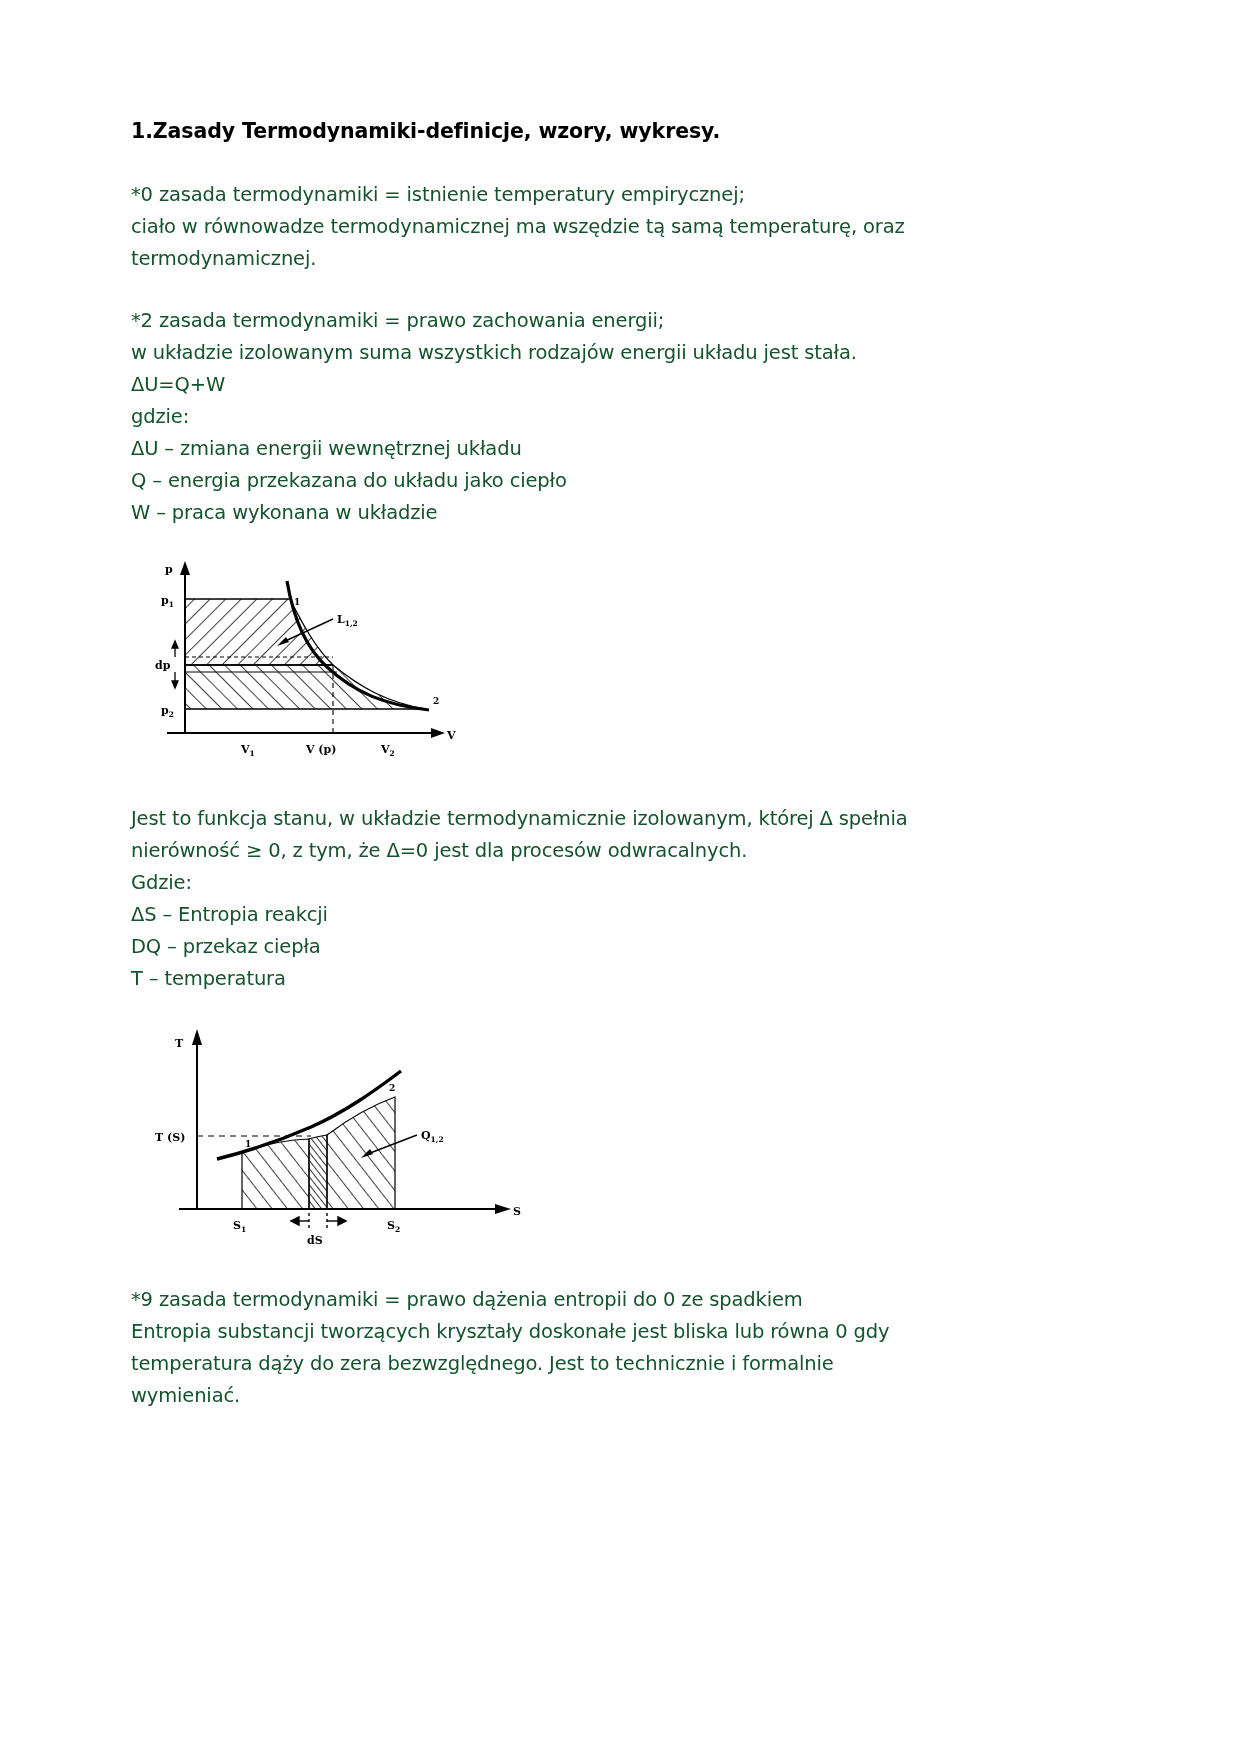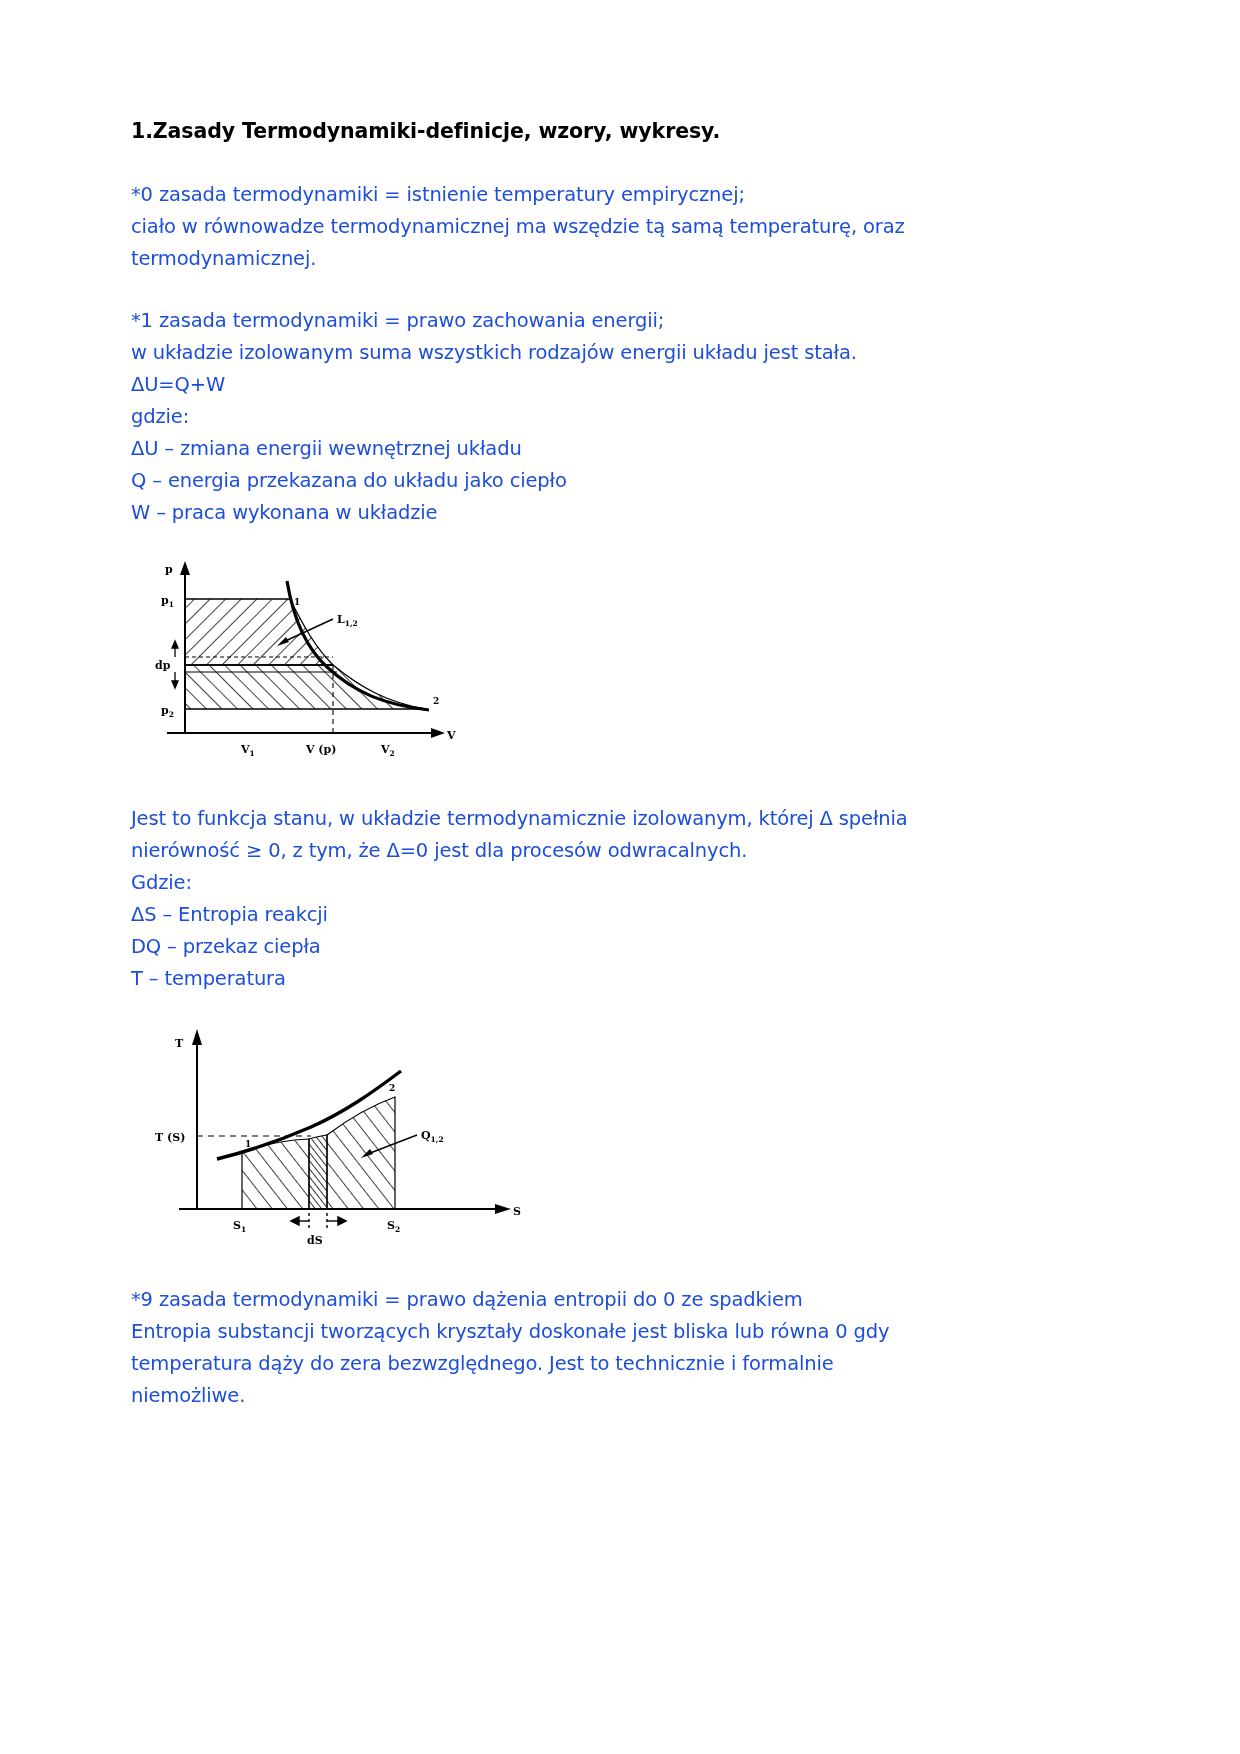--- a/index.html
+++ b/index.html
@@ -35,21 +35,21 @@
     letter-spacing: -0.1px;
     margin: 0 0 34px 0;
     line-height: 1.3;
     color: #000;
   }
   .para {
     font-size: 19.5px;
     line-height: 32px;
     margin: 0 0 30px 0;
     letter-spacing: -0.15px;
-    color: #1d4ed8;
+    color: #14532d;
   }
   .para .ln { display: block; white-space: pre-wrap; }
   .para.tight { margin-bottom: 0; }
 
   
   .figure {
     margin: 18px 0 26px 0;
     position: relative;
   }
   .figure svg { display: block; }
@@ -72,21 +72,21 @@
 
     <h1 class="doc-title">1.Zasady Termodynamiki-definicje, wzory, wykresy.</h1>
 
     <div class="para">
       <span class="ln">*0 zasada termodynamiki = istnienie temperatury empirycznej;</span>
       <span class="ln">ciało w równowadze termodynamicznej ma wszędzie tą samą temperaturę, oraz</span>
       <span class="ln">termodynamicznej.</span>
     </div>
 
     <div class="para tight">
-      <span class="ln">*1 zasada termodynamiki = prawo zachowania energii;</span>
+      <span class="ln">*2 zasada termodynamiki = prawo zachowania energii;</span>
       <span class="ln">w układzie izolowanym suma wszystkich rodzajów energii układu jest stała.</span>
       <span class="ln">ΔU=Q+W</span>
       <span class="ln">gdzie:</span>
       <span class="ln">ΔU – zmiana energii wewnętrznej układu</span>
       <span class="ln">Q – energia przekazana do układu jako ciepło</span>
       <span class="ln">W – praca wykonana w układzie</span>
     </div>
 
     <div class="figure fig-pv">
       <svg width="330" height="230" viewBox="0 0 330 230" xmlns="http://www.w3.org/2000/svg">
@@ -217,17 +217,17 @@
         <text class="axlabel small" x="240" y="78">2</text>
 
         <text class="axlabel" x="272" y="126"><tspan>Q</tspan><tspan class="sub" dy="3">1,2</tspan></text>
       </svg>
     </div>
 
     <div class="para">
       <span class="ln">*9 zasada termodynamiki = prawo dążenia entropii do 0 ze spadkiem</span>
       <span class="ln">Entropia substancji tworzących kryształy doskonałe jest bliska lub równa 0 gdy</span>
       <span class="ln">temperatura dąży do zera bezwzględnego. Jest to technicznie i formalnie</span>
-      <span class="ln">niemożliwe.</span>
+      <span class="ln">wymieniać.</span>
     </div>
 
   </div>
 </div>
 
 </body></html>

